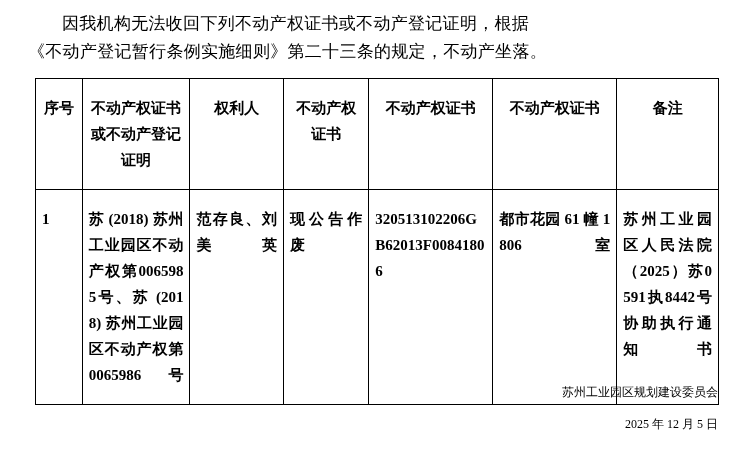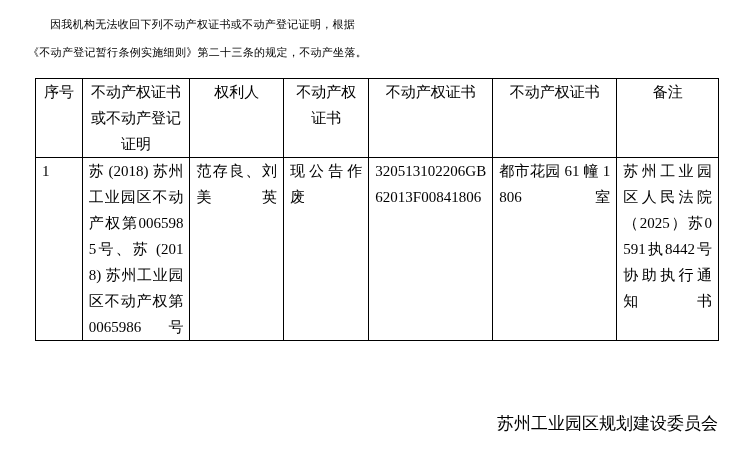--- a/index.html
+++ b/index.html
@@ -15,45 +15,45 @@
     overflow: hidden;
   }
   .page {
     position: relative;
     width: 754px;
     height: 454px;
     box-sizing: border-box;
     padding: 10px 28px 0 28px;
   }
   .intro {
-    font-size: 11px;
+    font-size: 17px;
     line-height: 28px;
     text-align: justify;
     text-justify: inter-ideograph;
     letter-spacing: 0.3px;
   }
   .intro p {
     margin: 0;
   }
   .intro .indent {
     text-indent: 2em;
   }
   table.notice {
     border-collapse: collapse;
     width: 684px;
     margin: 12px auto 0 auto;
     table-layout: fixed;
   }
   table.notice td,
   table.notice th {
     border: 1px solid #000000;
-    font-weight: normal;
+    font-weight: bold;
     font-size: 15px;
     line-height: 26px;
-    padding: 0 6px;
+    padding: 16px 6px;
     vertical-align: top;
     text-align: justify;
     text-justify: inter-ideograph;
     text-align-last: justify;
     word-break: break-all;
   }
   table.notice thead td {
     text-align: center;
     text-align-last: center;
   }
@@ -69,21 +69,21 @@
     text-align-last: right;
     padding-right: 8px;
   }
   .body-cell {
     height: 170px;
   }
   .signoff {
     position: absolute;
     right: 36px;
     bottom: 14px;
-    font-size: 17px;
+    font-size: 12px;
     line-height: 32px;
     text-align: right;
   }
   .signoff div {
     white-space: nowrap;
   }
 </style>
 </head>
 <body>
 
@@ -123,15 +123,16 @@
         <td class="body-cell">现公告作废</td>
         <td class="body-cell">320513102206GB62013F00841806</td>
         <td class="body-cell">都市花园 61 幢 1806 室</td>
         <td class="body-cell">苏州工业园区人民法院（2025）苏0591执8442号协助执行通知书</td>
       </tr>
     </tbody>
   </table>
 
   <div class="signoff">
     <div>苏州工业园区规划建设委员会</div>
+    <div>2025 年 12 月 5 日</div>
   </div>
 
 </div>
 
 </body></html>

